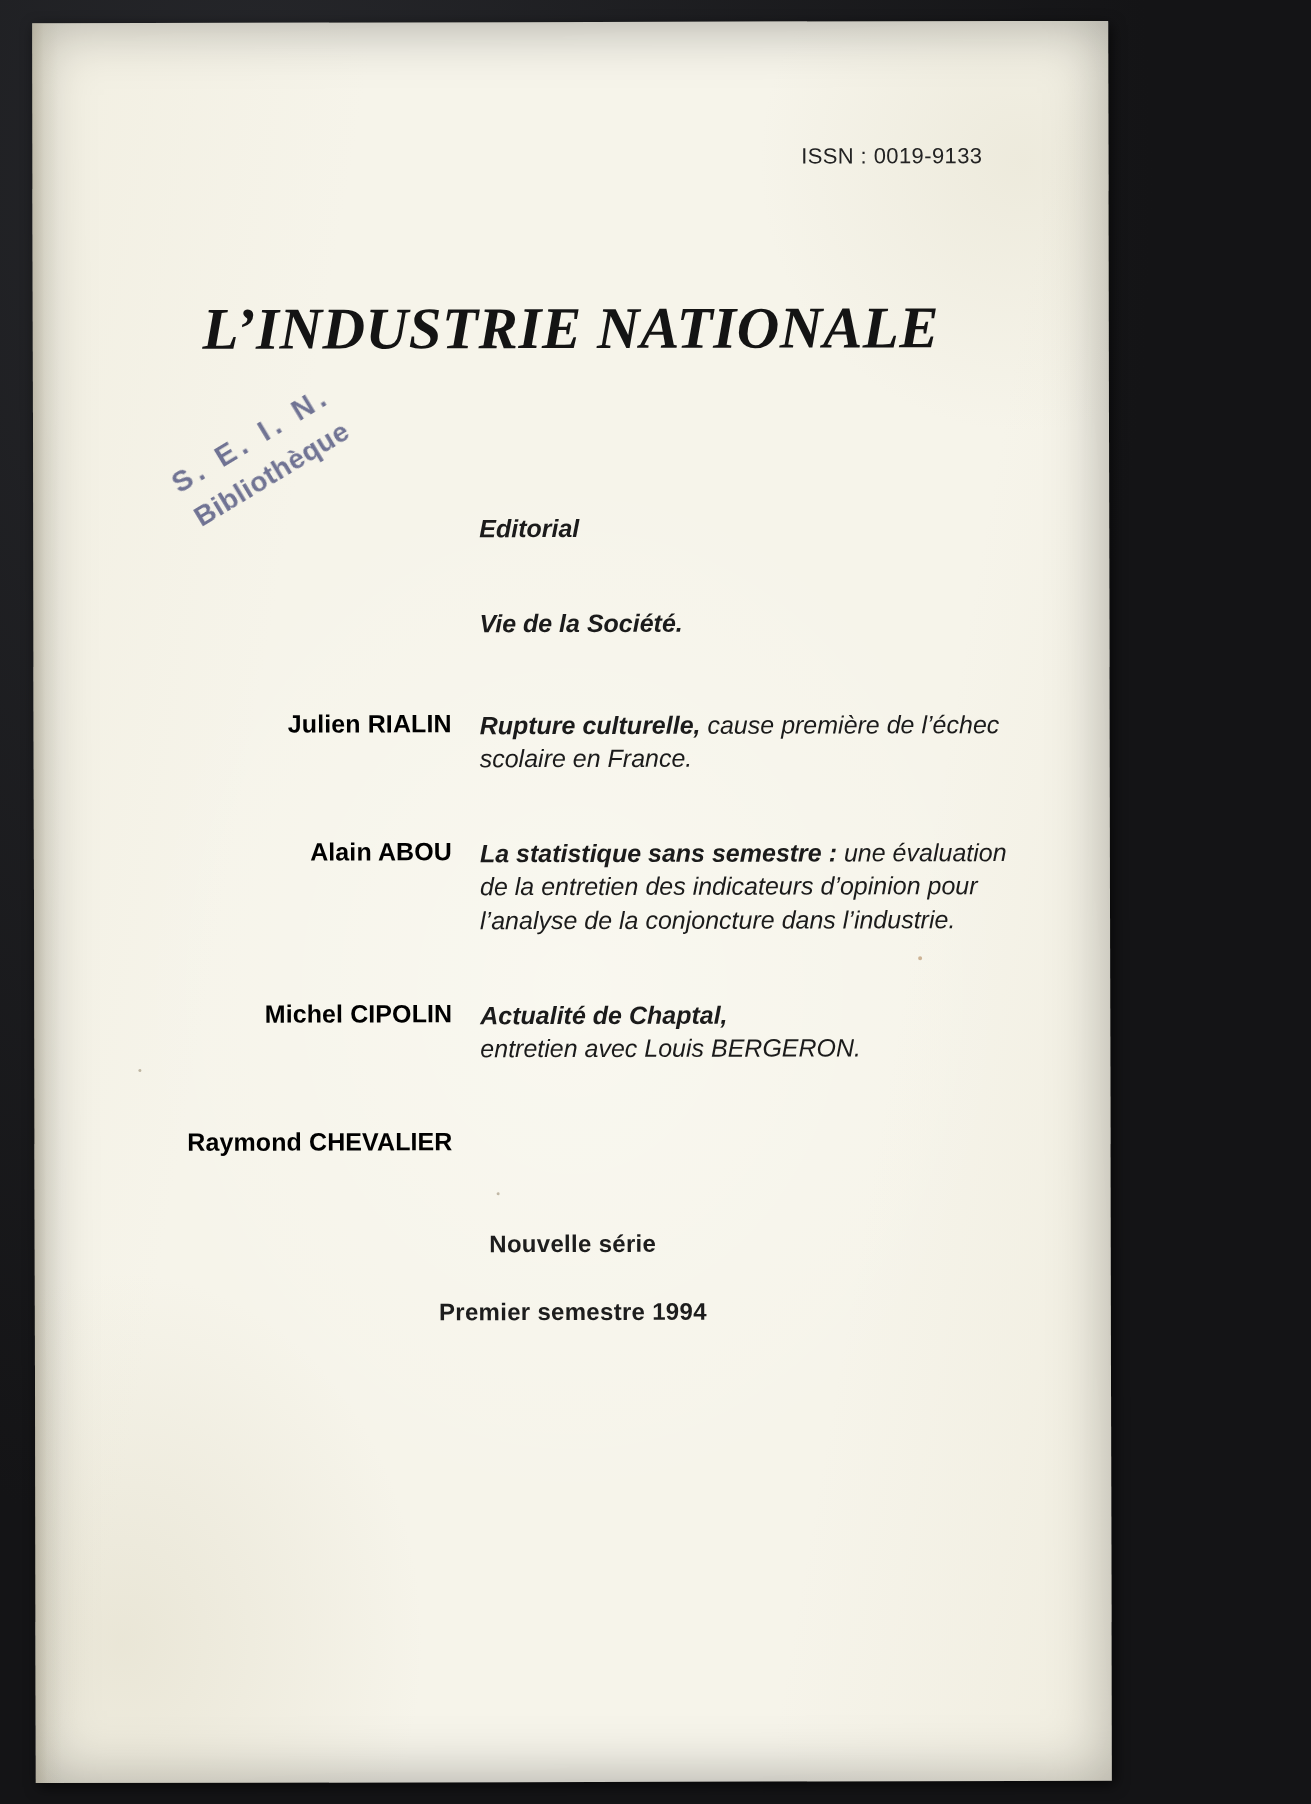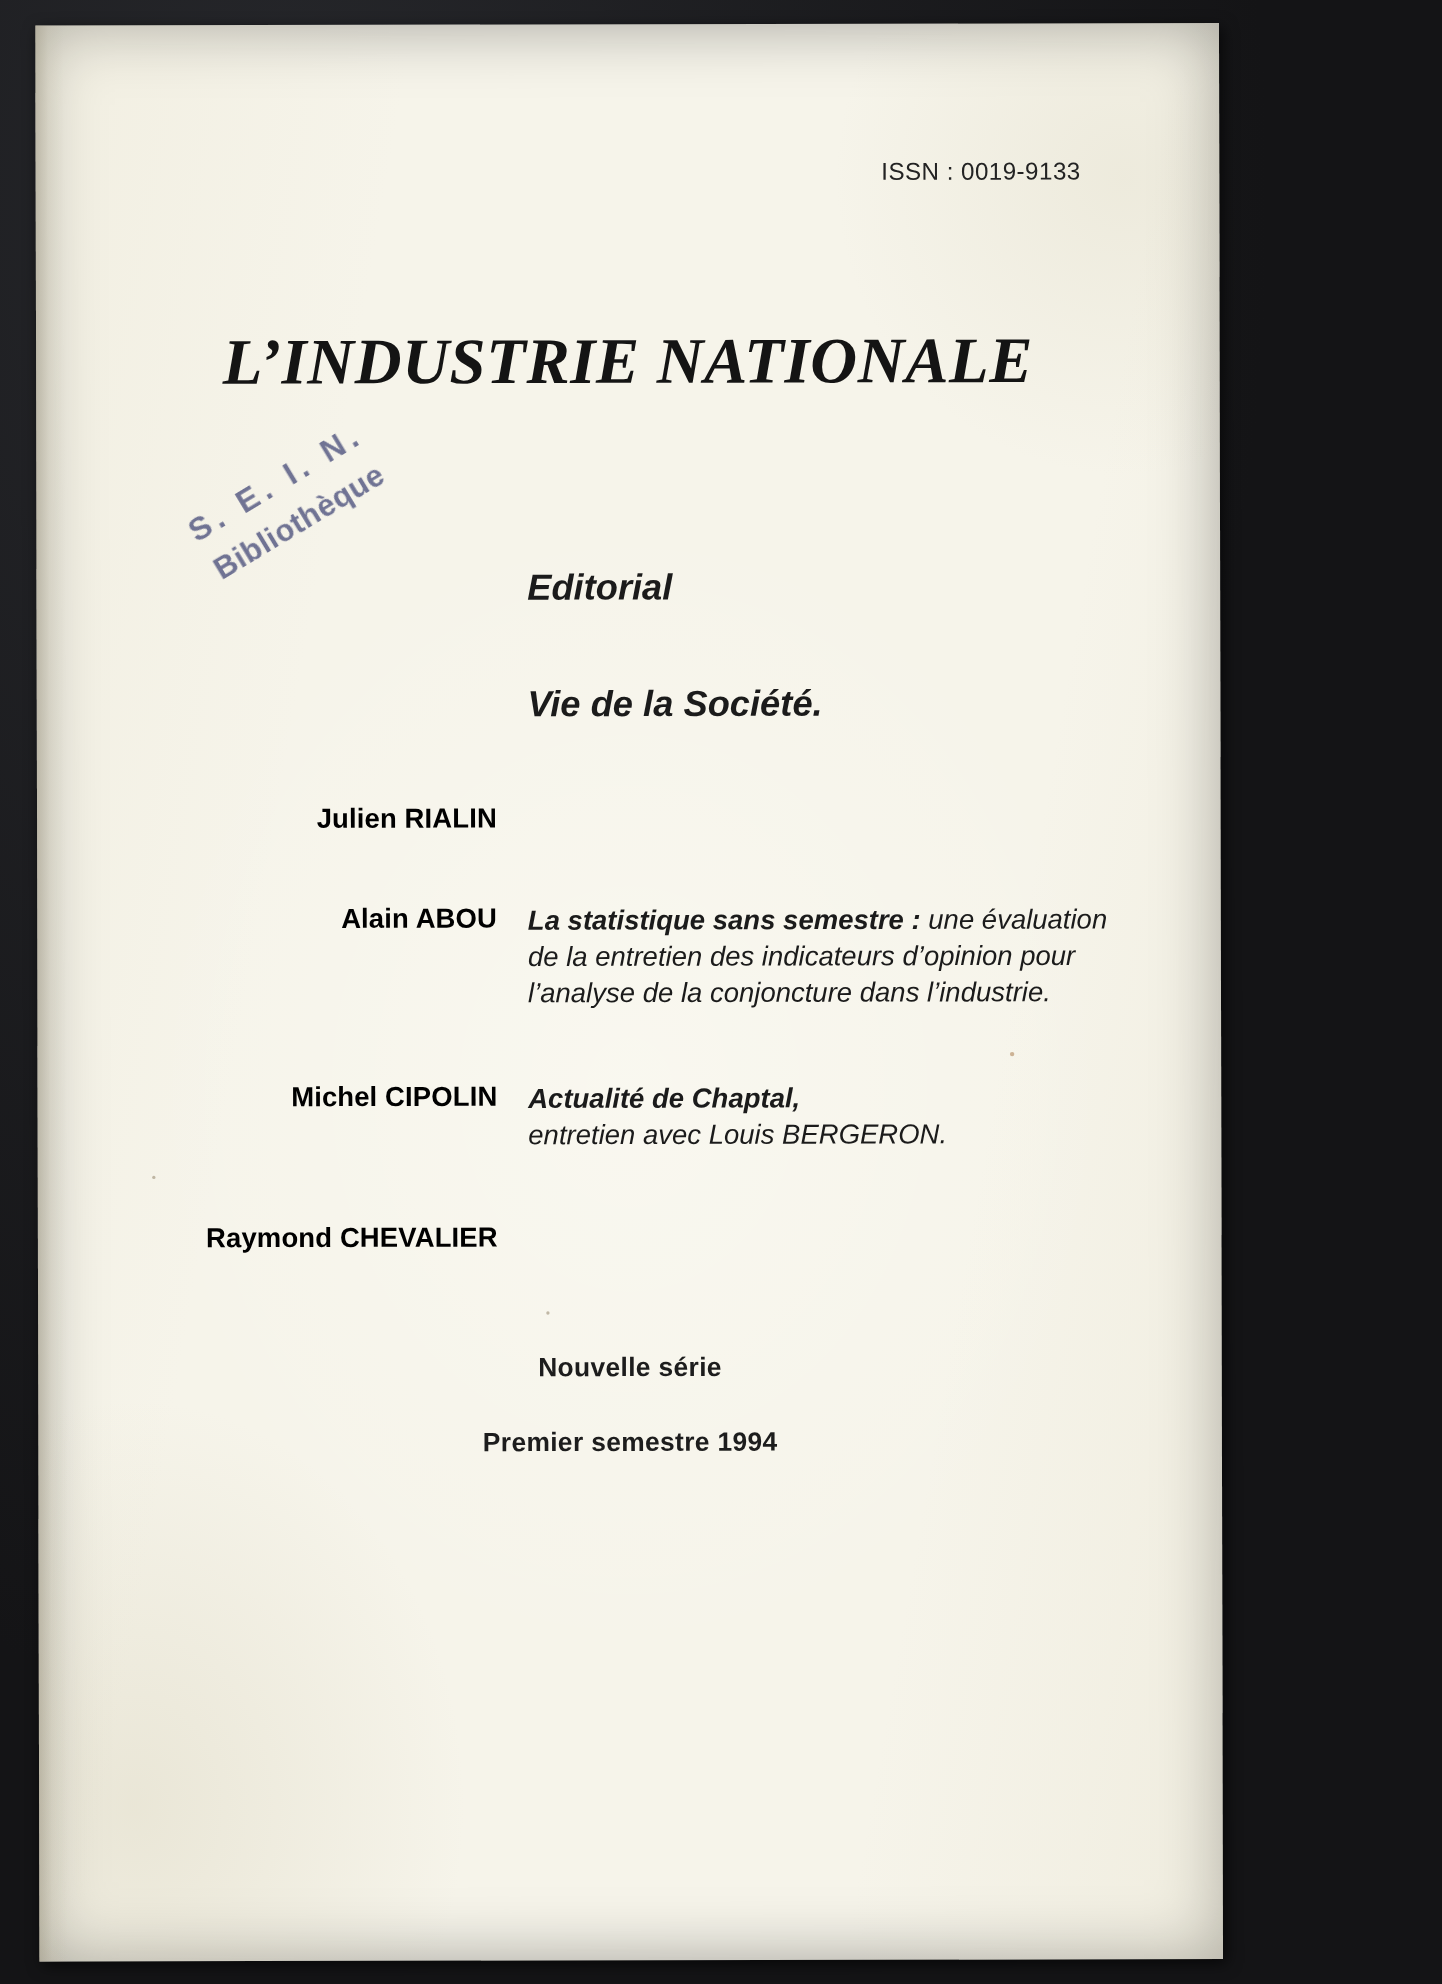--- a/index.html
+++ b/index.html
@@ -158,21 +158,21 @@
   }
   .toc-title .lead {
     font-weight: 700;
   }
   .toc-title .rest {
     font-weight: 400;
   }
   .section-head {
     font-style: italic;
     font-weight: 700;
-    font-size: 33px;
+    font-size: 25px;
     color: #1b1b1b;
   }
 
   
   #footer {
     position: absolute;
     left: 0; right: 0;
     top: 1208px;
     text-align: center;
   }
@@ -218,20 +218,21 @@
         <div class="toc-title"><span class="section-head">Editorial</span></div>
       </div>
 
       <div class="toc-row" style="margin-top:62px;">
         <div class="toc-author"></div>
         <div class="toc-title"><span class="section-head">Vie de la Société.</span></div>
       </div>
 
       <div class="toc-row" style="margin-top:68px;">
         <div class="toc-author">Julien RIALIN</div>
+        <div class="toc-title"><span class="lead">Rupture culturelle,</span><span class="rest"> cause première de l’échec scolaire en France.</span></div>
       </div>
 
       <div class="toc-row" style="margin-top:62px;">
         <div class="toc-author">Alain ABOU</div>
         <div class="toc-title"><span class="lead">La statistique sans semestre :</span><span class="rest"> une évaluation de la entretien des indicateurs d’opinion pour l’analyse de la conjoncture dans l’industrie.</span></div>
       </div>
 
       <div class="toc-row" style="margin-top:62px;">
         <div class="toc-author">Michel CIPOLIN</div>
         <div class="toc-title" style="white-space:pre-line;"><span class="lead">Actualité de Chaptal,</span><span class="rest">

